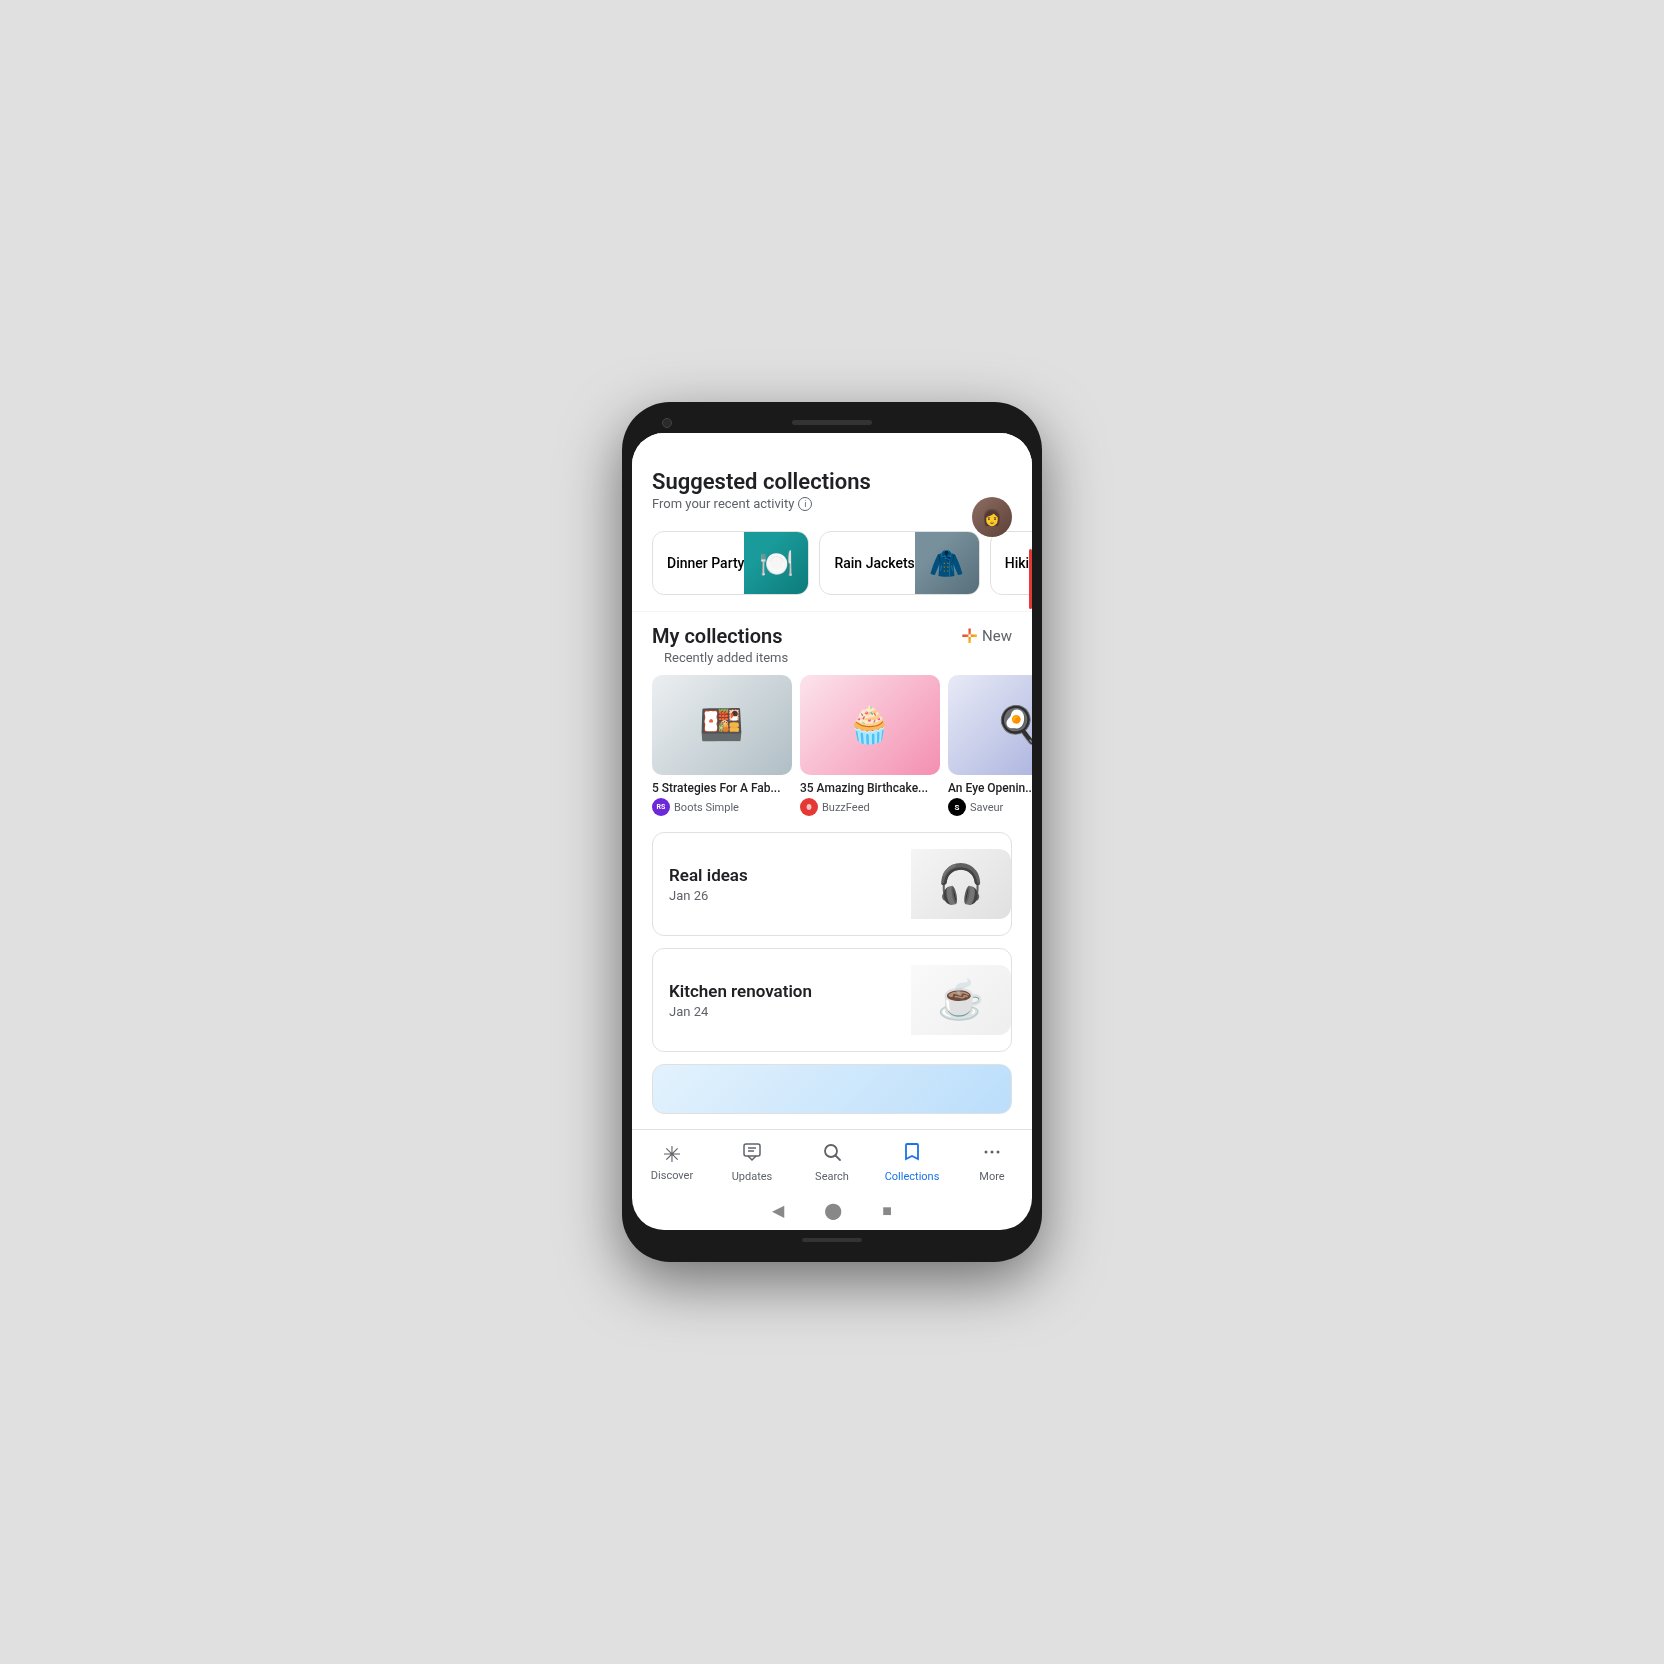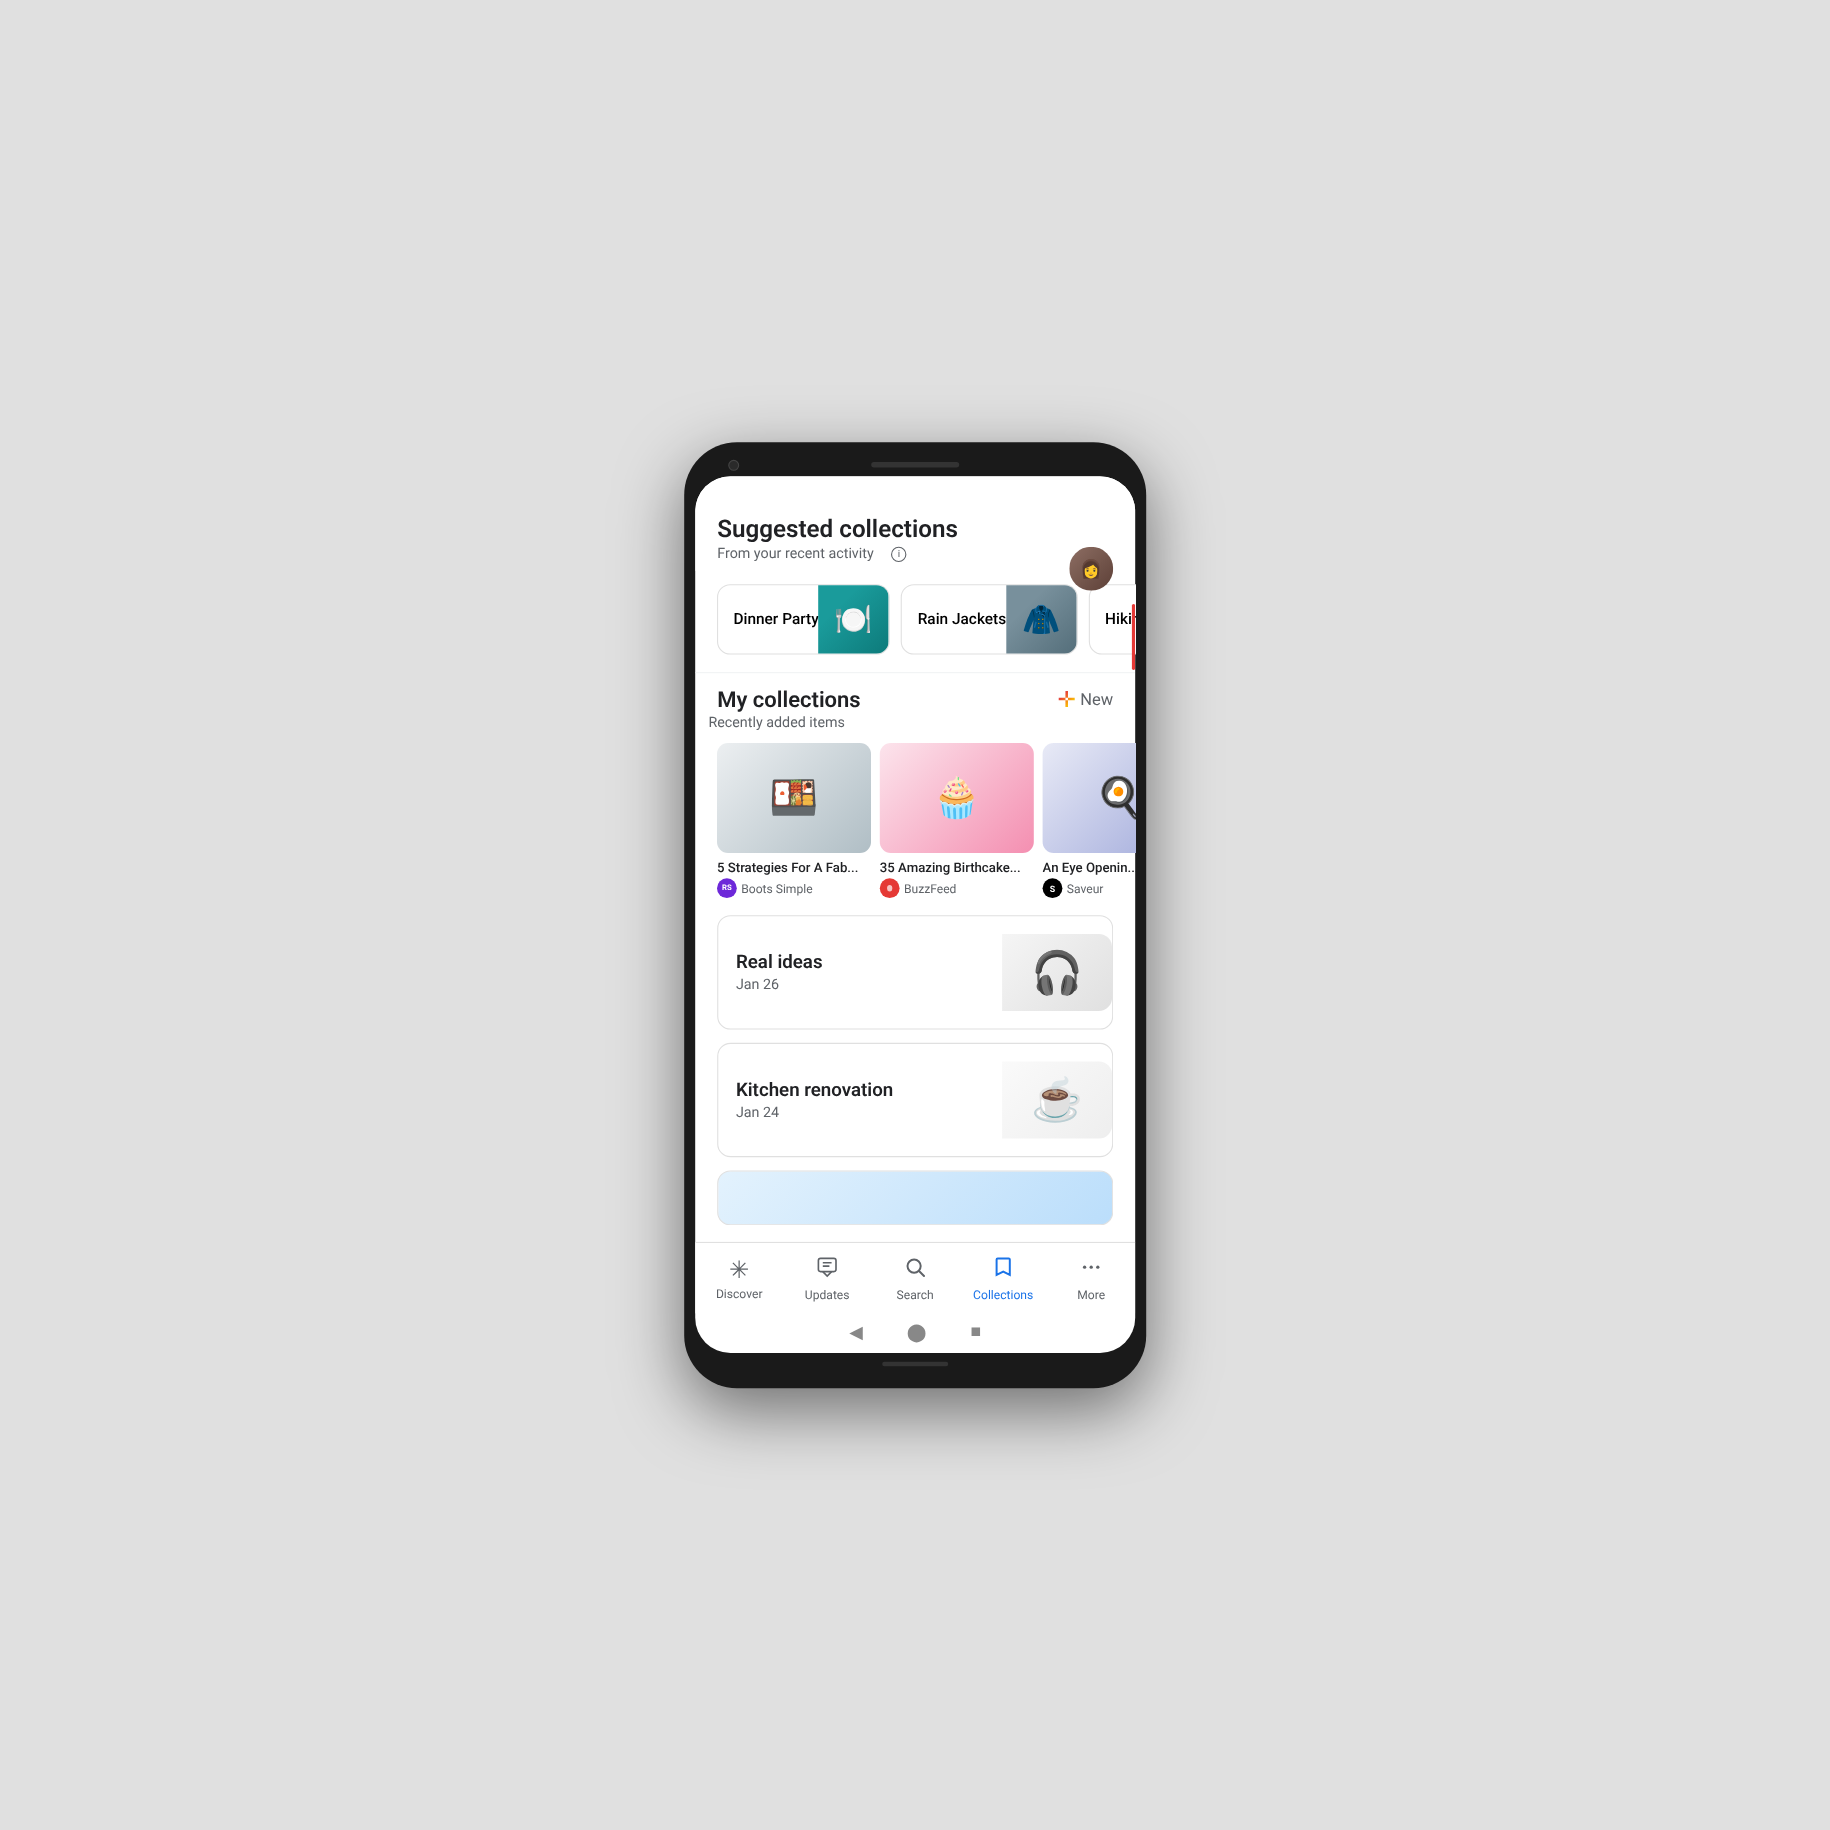--- a/index.html
+++ b/index.html
@@ -90,21 +90,21 @@
       font-weight: 600;
       color: #202124;
       margin-bottom: 2px;
     }
 
     .section-subtitle {
       font-size: 13px;
       color: #5f6368;
       display: flex;
       align-items: center;
-      gap: 16px;
+      gap: 4px;
     }
 
     .info-icon {
       width: 14px;
       height: 14px;
       border: 1.5px solid #5f6368;
       border-radius: 50%;
       display: inline-flex;
       align-items: center;
       justify-content: center;
@@ -224,21 +224,21 @@
       background: linear-gradient(135deg, #4285f4, #ea4335, #fbbc05, #34a853);
       -webkit-background-clip: text;
       -webkit-text-fill-color: transparent;
       background-clip: text;
       font-weight: 400;
     }
 
     .recently-added-label {
       font-size: 13px;
       color: #5f6368;
-      padding: 0 12px;
+      padding: 0 32px;
       margin-bottom: 10px;
     }
 
     
     .items-scroll {
       display: flex;
       gap: 8px;
       padding: 0 20px 16px;
       overflow-x: auto;
     }

